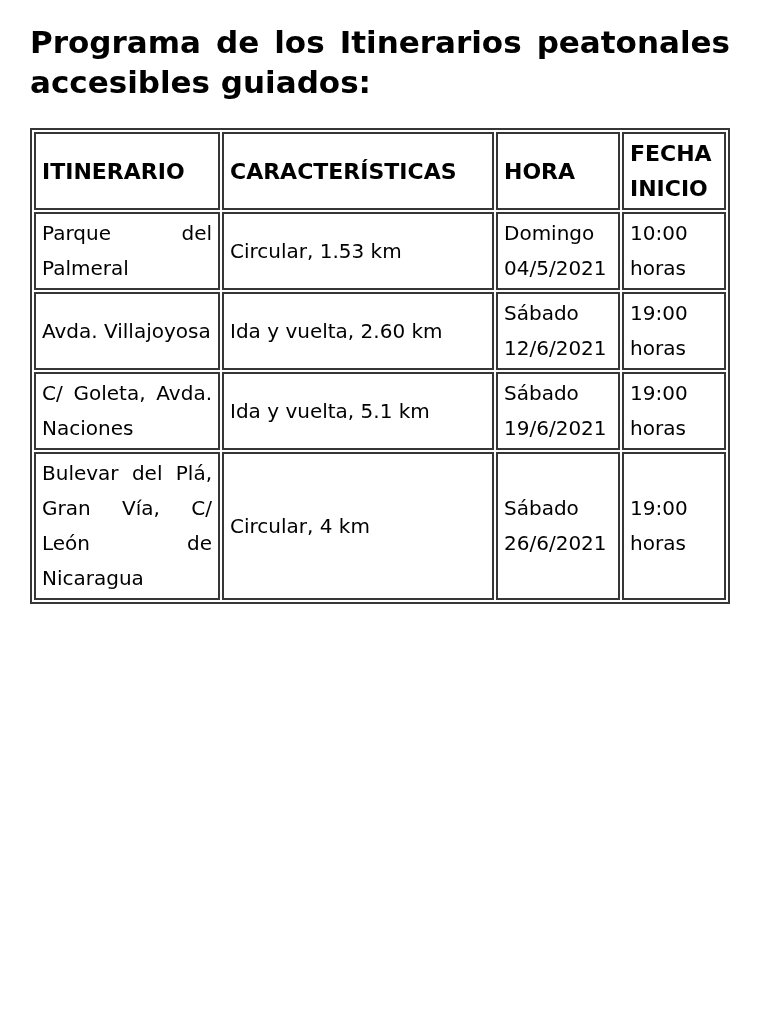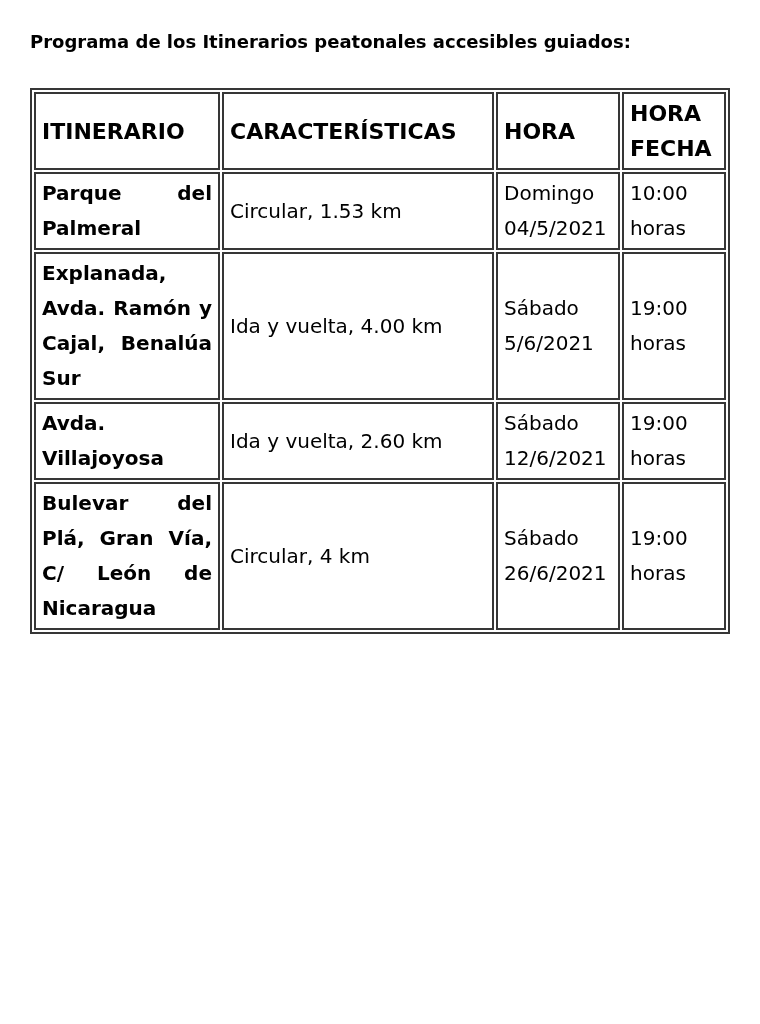--- a/index.html
+++ b/index.html
@@ -11,21 +11,21 @@
     overflow: hidden;
   }
   body {
     box-sizing: border-box;
     padding: 22px 30px 0 30px;
     font-family: "DejaVu Sans", "Liberation Sans", sans-serif;
     color: #000000;
   }
   .page-title {
     margin: 0 0 26px 0;
-    font-size: 18px;
+    font-size: 31px;
     font-weight: bold;
     line-height: 40px;
     text-align: justify;
     color: #000000;
     width: 700px;
   }
   table.itineraries {
     border-collapse: separate;
     border-spacing: 2px;
     border: 2px solid #363636;
@@ -44,21 +44,21 @@
     text-align: justify;
     background: #ffffff;
     overflow: hidden;
   }
   table.itineraries th {
     font-size: 22px;
     font-weight: bold;
     text-align: left;
   }
   td.cell-itinerario {
-    font-weight: bold;
+    font-weight: normal;
   }
   col.c1 { width: 186px; }
   col.c2 { width: 272px; }
   col.c3 { width: 124px; }
   col.c4 { width: 104px; }
 </style>
 </head>
 <body>
 
 <h1 class="page-title">Programa de los Itinerarios peatonales accesibles guiados:</h1>
@@ -68,40 +68,40 @@
     <col class="c1">
       <col class="c2">
       <col class="c3">
       <col class="c4">
   </colgroup>
   <thead>
     <tr>
       <th>ITINERARIO</th>
       <th>CARACTERÍSTICAS</th>
       <th>HORA</th>
-      <th>HORA FECHA</th>
+      <th>FECHA INICIO</th>
     </tr>
   </thead>
   <tbody>
     <tr>
       <td class="cell-itinerario">Parque del Palmeral</td>
       <td>Circular, 1.53 km</td>
       <td>Domingo 04/5/2021</td>
       <td>10:00 horas</td>
     </tr>
     <tr>
-      <td class="cell-itinerario">Explanada, Avda. Ramón y Cajal, Benalúa Sur</td>
-      <td>Ida y vuelta, 4.00 km</td>
-      <td>Sábado 5/6/2021</td>
+      <td class="cell-itinerario">Avda. Villajoyosa</td>
+      <td>Ida y vuelta, 2.60 km</td>
+      <td>Sábado 12/6/2021</td>
       <td>19:00 horas</td>
     </tr>
     <tr>
-      <td class="cell-itinerario">Avda. Villajoyosa</td>
-      <td>Ida y vuelta, 2.60 km</td>
-      <td>Sábado 12/6/2021</td>
+      <td class="cell-itinerario">C/ Goleta, Avda. Naciones</td>
+      <td>Ida y vuelta, 5.1 km</td>
+      <td>Sábado 19/6/2021</td>
       <td>19:00 horas</td>
     </tr>
     <tr>
       <td class="cell-itinerario">Bulevar del Plá, Gran Vía, C/ León de Nicaragua</td>
       <td>Circular, 4 km</td>
       <td>Sábado 26/6/2021</td>
       <td>19:00 horas</td>
     </tr>
   </tbody>
 </table>

